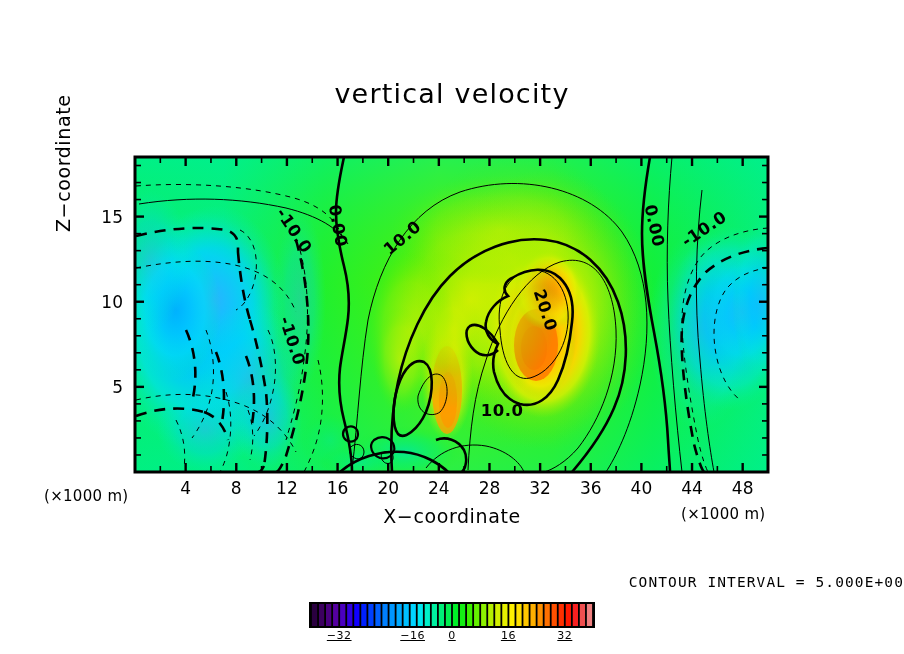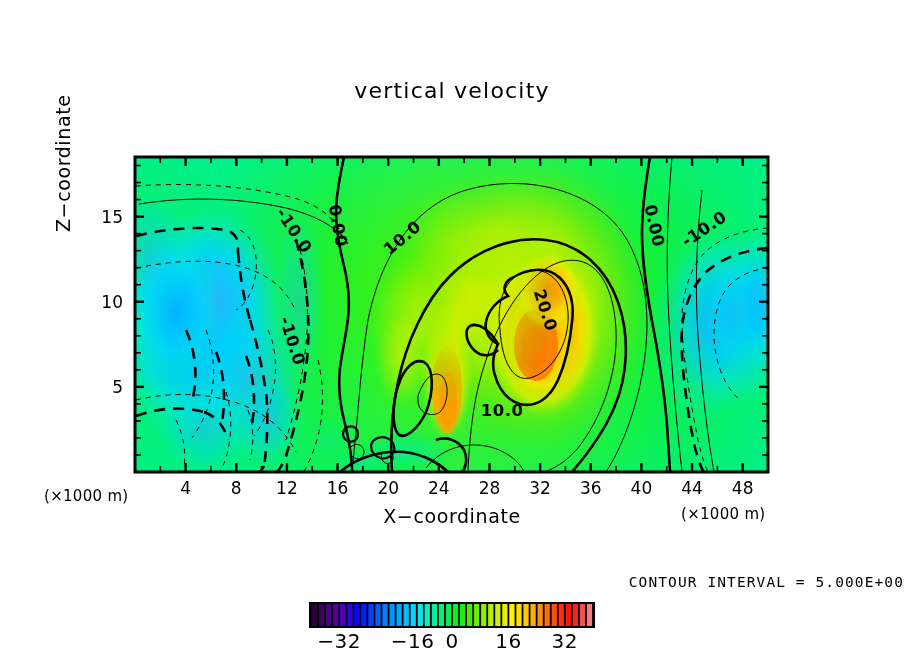--- a/index.html
+++ b/index.html
@@ -19,21 +19,21 @@
     width: 904px;
     height: 654px;
     background: #ffffff;
   }
   .abs { position: absolute; }
 
   #plot-title {
     left: 0; top: 78px;
     width: 904px;
     text-align: center;
-    font-size: 22px;
+    font-size: 27px;
     letter-spacing: 1.2px;
     color: #000;
     font-family: "DejaVu Sans", sans-serif;
     font-weight: 400;
   }
 
   #plot-svg-wrap {
     left: 0; top: 0;
     width: 904px; height: 654px;
   }
@@ -77,25 +77,26 @@
     letter-spacing: 1.1px;
     font-family: "DejaVu Sans Mono", monospace;
   }
   #cbar-labels {
     left: 0; top: 629px;
     width: 904px;
     height: 22px;
   }
   .cbar-tick-label {
     position: absolute;
-    font-size: 20px;
+    font-size: 11px;
     font-family: "DejaVu Sans", sans-serif;
     letter-spacing: 0.5px;
     transform: translateX(-50%);
     white-space: nowrap;
+    text-decoration: underline;
   }
 </style>
 </head>
 <body>
 
 <div id="root">
 
   <div id="plot-title" class="abs">vertical velocity</div>
 
   <svg id="plot-svg-wrap" class="abs" viewBox="0 0 904 654" width="904" height="654" xmlns="http://www.w3.org/2000/svg">

